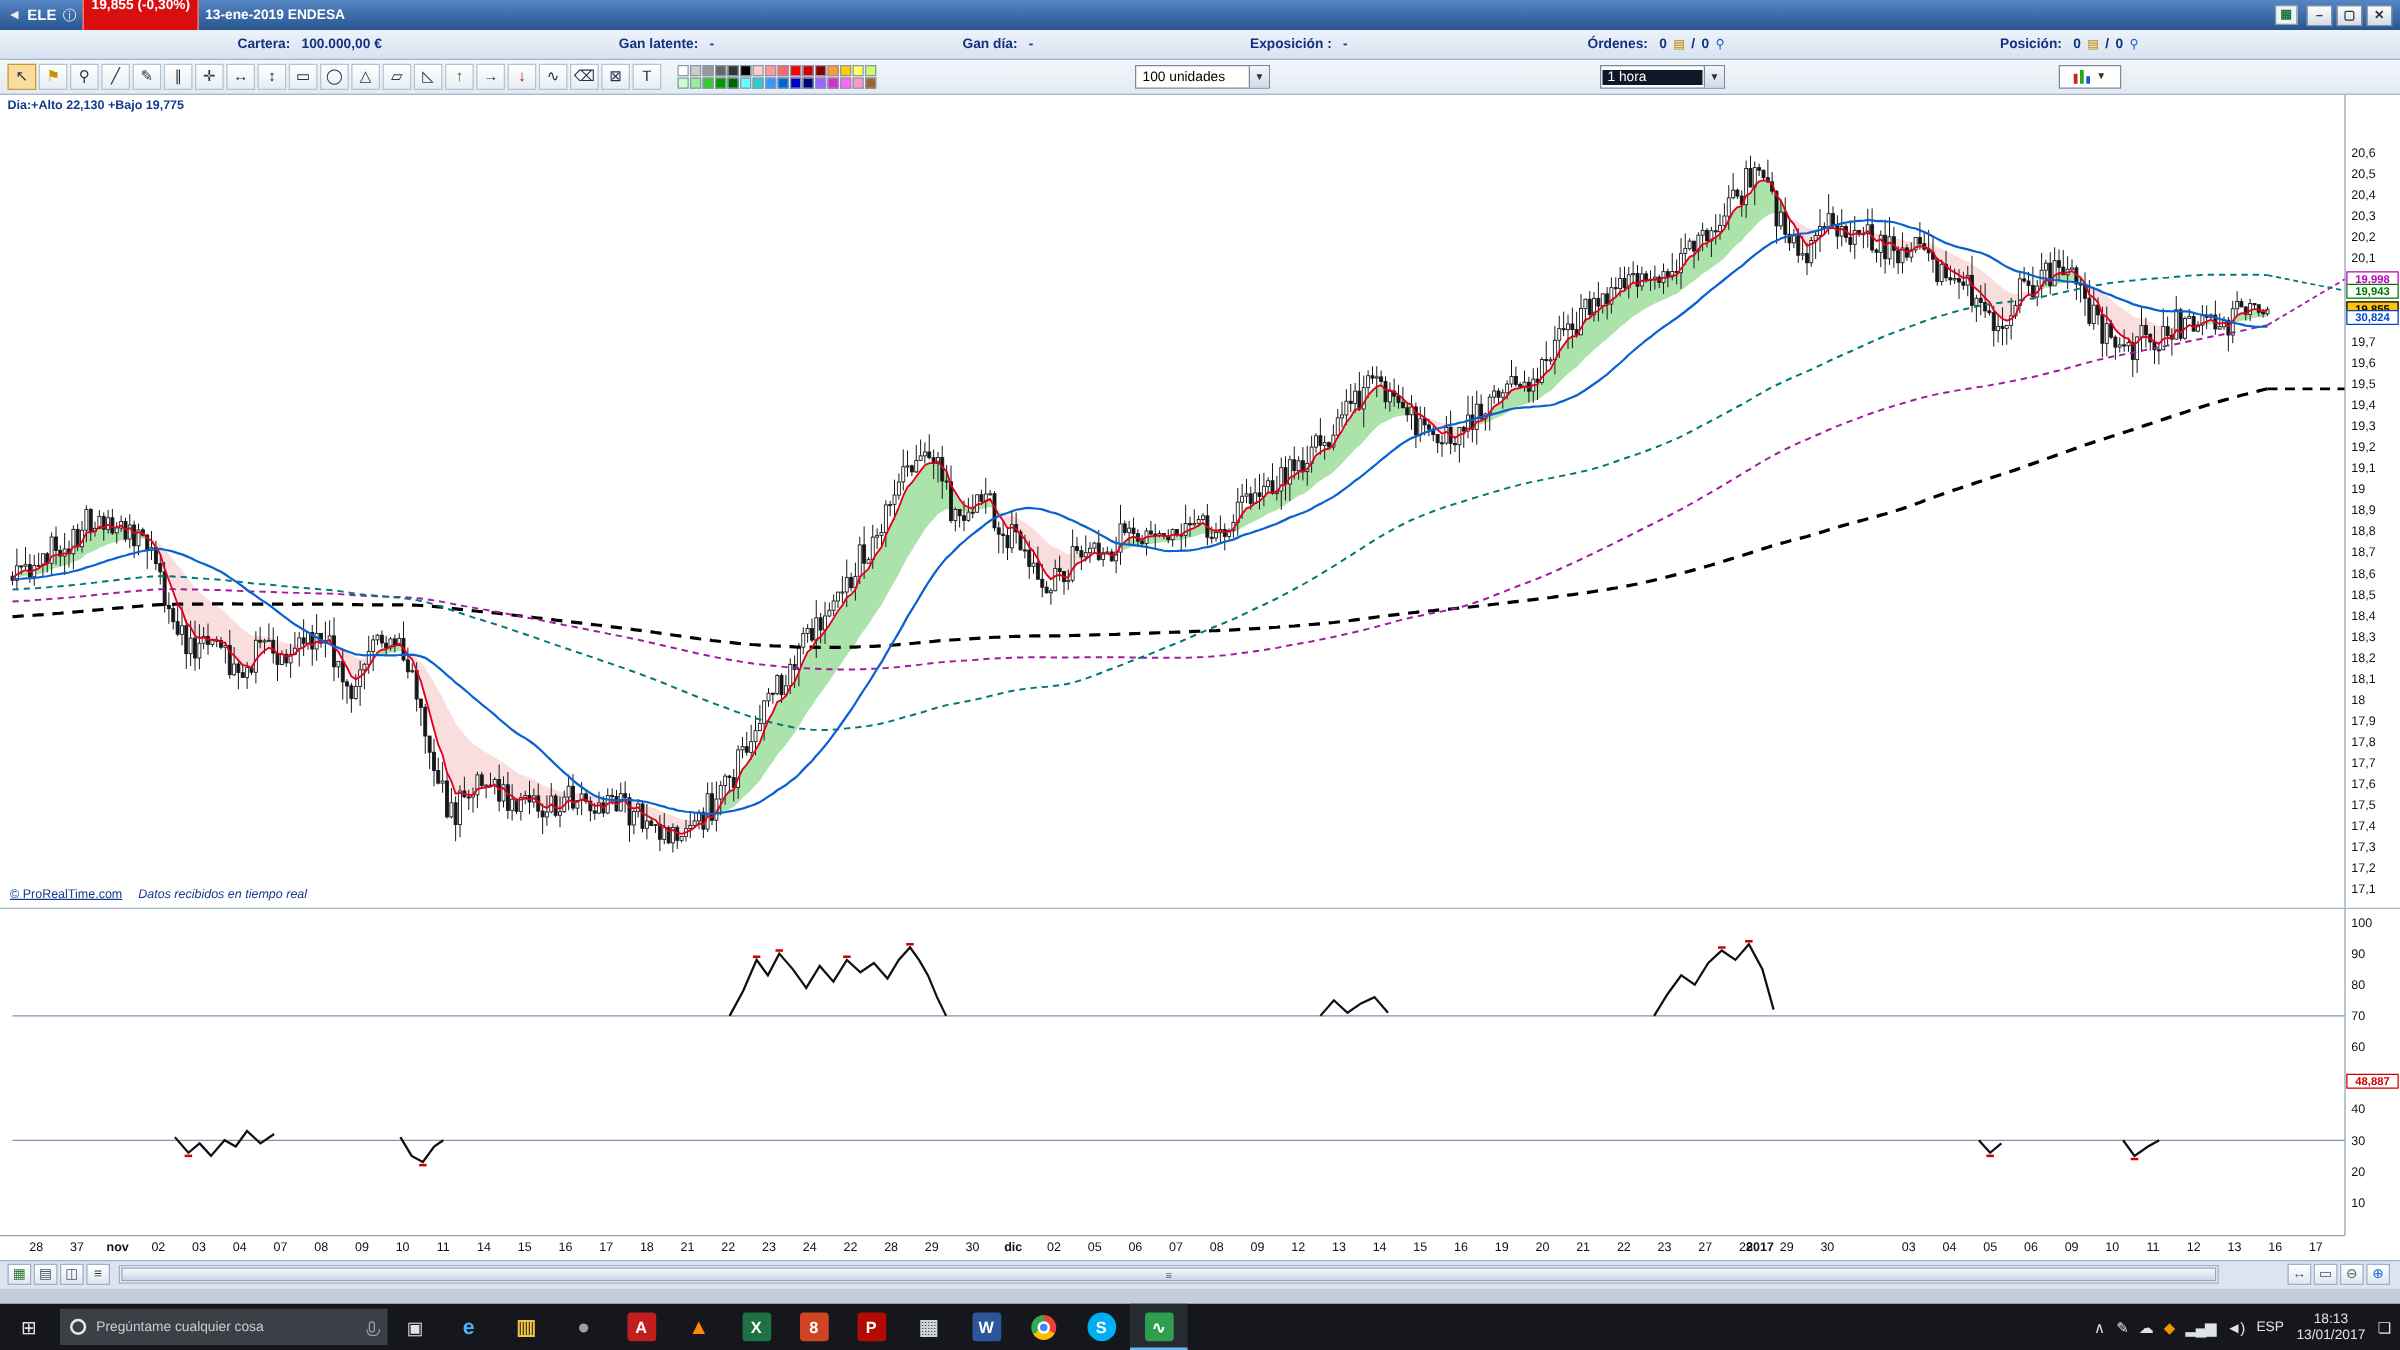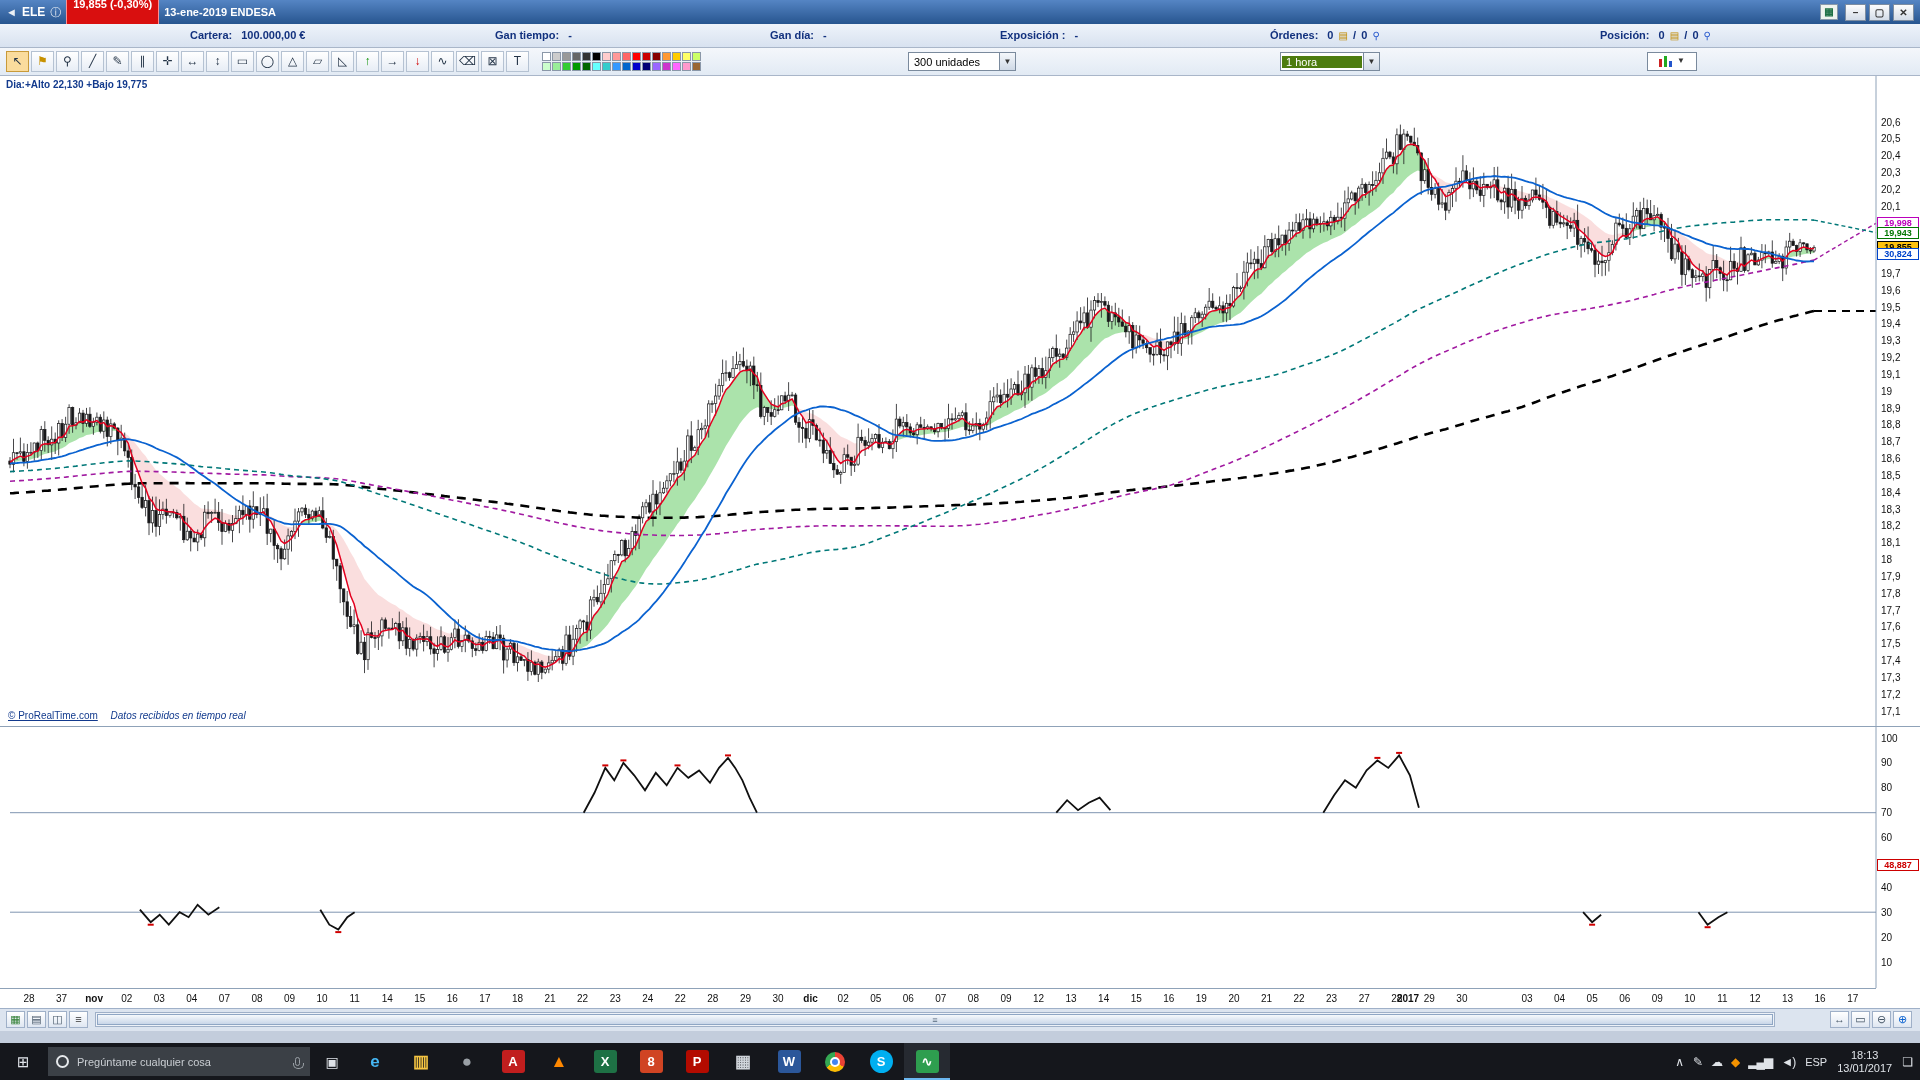--- a/index.html
+++ b/index.html
@@ -26,21 +26,21 @@
 #tools{position:absolute;left:6px;top:3px;display:flex;gap:2px}
 .tool{width:23px;height:21px;border:1px solid #b5c2d2;background:linear-gradient(#ffffff,#e7edf5);font-size:12px;line-height:19px;text-align:center;color:#243447;cursor:pointer}
 .tool.sel{background:#fadc9d;border:1px solid #c89a3a}
 #palette{position:absolute;left:542px;top:4px;display:grid;grid-template-columns:repeat(16,9px);grid-auto-rows:9px;gap:1px}
 .swatch{width:9px;height:9px;border:1px solid #8a97a8;cursor:pointer}
 .combo{position:absolute;top:4px;height:19px;background:#fff;border:1px solid #7a8a9d;display:flex;align-items:center;font-size:11px;cursor:pointer}
 .combo .ctext{padding:0 5px;white-space:nowrap}
 .combo .carrow{width:16px;height:100%;background:linear-gradient(#f4f7fb,#cfd9e6);border-left:1px solid #7a8a9d;font-size:8px;text-align:center;line-height:17px;color:#333}
 #units-combo{left:908px;width:108px}
 #tf-combo{left:1280px;width:100px}
-#tf-combo .ctext{background:#4d7c0f;color:#fff;margin:1px;padding:0 14px 0 4px;flex:1}
+#tf-combo .ctext{background:#0f172a;color:#fff;margin:1px;padding:0 14px 0 4px;flex:1}
 #charttype-btn{position:absolute;left:1647px;top:4px;width:50px;height:19px;background:#fff;border:1px solid #7a8a9d;display:flex;align-items:flex-end;justify-content:center;gap:2px;padding-bottom:3px;cursor:pointer}
 .ctb{display:inline-block;width:3px}
 #charttype-btn .carrow2{font-size:8px;color:#333;align-self:center;margin-left:3px}
 
 
 #chart-region{position:absolute;top:76px;left:0;width:1920px;height:955px;background:#fff}
 #main-svg{position:absolute;top:0;left:0}
 #ind-svg{position:absolute;top:650px;left:0}
 #overlay-text{position:absolute;top:3px;left:6px;font-size:10px;font-weight:bold;color:#123a8d}
 #chart-footer{position:absolute;top:634px;left:8px;font-size:10px;color:#123a8d}
@@ -97,21 +97,21 @@
       <span class="winbtn">✕</span>
     </div>
   </div>
 
   <div id="infobar">
     <div class="info-item" style="left:190px">
       <span>Cartera:</span>
       <span class="val">100.000,00 €</span>
     </div>
     <div class="info-item" style="left:495px">
-      <span>Gan tiempo:</span>
+      <span>Gan latente:</span>
       <span class="val">-</span>
     </div>
     <div class="info-item" style="left:770px">
       <span>Gan día:</span>
       <span class="val">-</span>
     </div>
     <div class="info-item" style="left:1000px">
       <span>Exposición :</span>
       <span class="val">-</span>
     </div>
@@ -185,21 +185,21 @@
         <div class="swatch" style="background: rgb(0, 102, 204);"></div>
         <div class="swatch" style="background: rgb(0, 0, 204);"></div>
         <div class="swatch" style="background: rgb(0, 0, 119);"></div>
         <div class="swatch" style="background: rgb(153, 102, 255);"></div>
         <div class="swatch" style="background: rgb(204, 51, 204);"></div>
         <div class="swatch" style="background: rgb(255, 102, 255);"></div>
         <div class="swatch" style="background: rgb(255, 153, 204);"></div>
         <div class="swatch" style="background: rgb(153, 102, 51);"></div>
       </div>
     <div class="combo" id="units-combo">
-      <span class="ctext" style="flex:1">300 unidades</span>
+      <span class="ctext" style="flex:1">100 unidades</span>
       <span class="carrow">▼</span>
     </div>
     <div class="combo" id="tf-combo">
       <span class="ctext">1 hora</span>
       <span class="carrow">▼</span>
     </div>
     <div id="charttype-btn">
       <span class="ctb" style="height:8px;background:#cc2222"></span>
       <span class="ctb" style="height:11px;background:#22aa22"></span>
       <span class="ctb" style="height:6px;background:#2255cc"></span>

